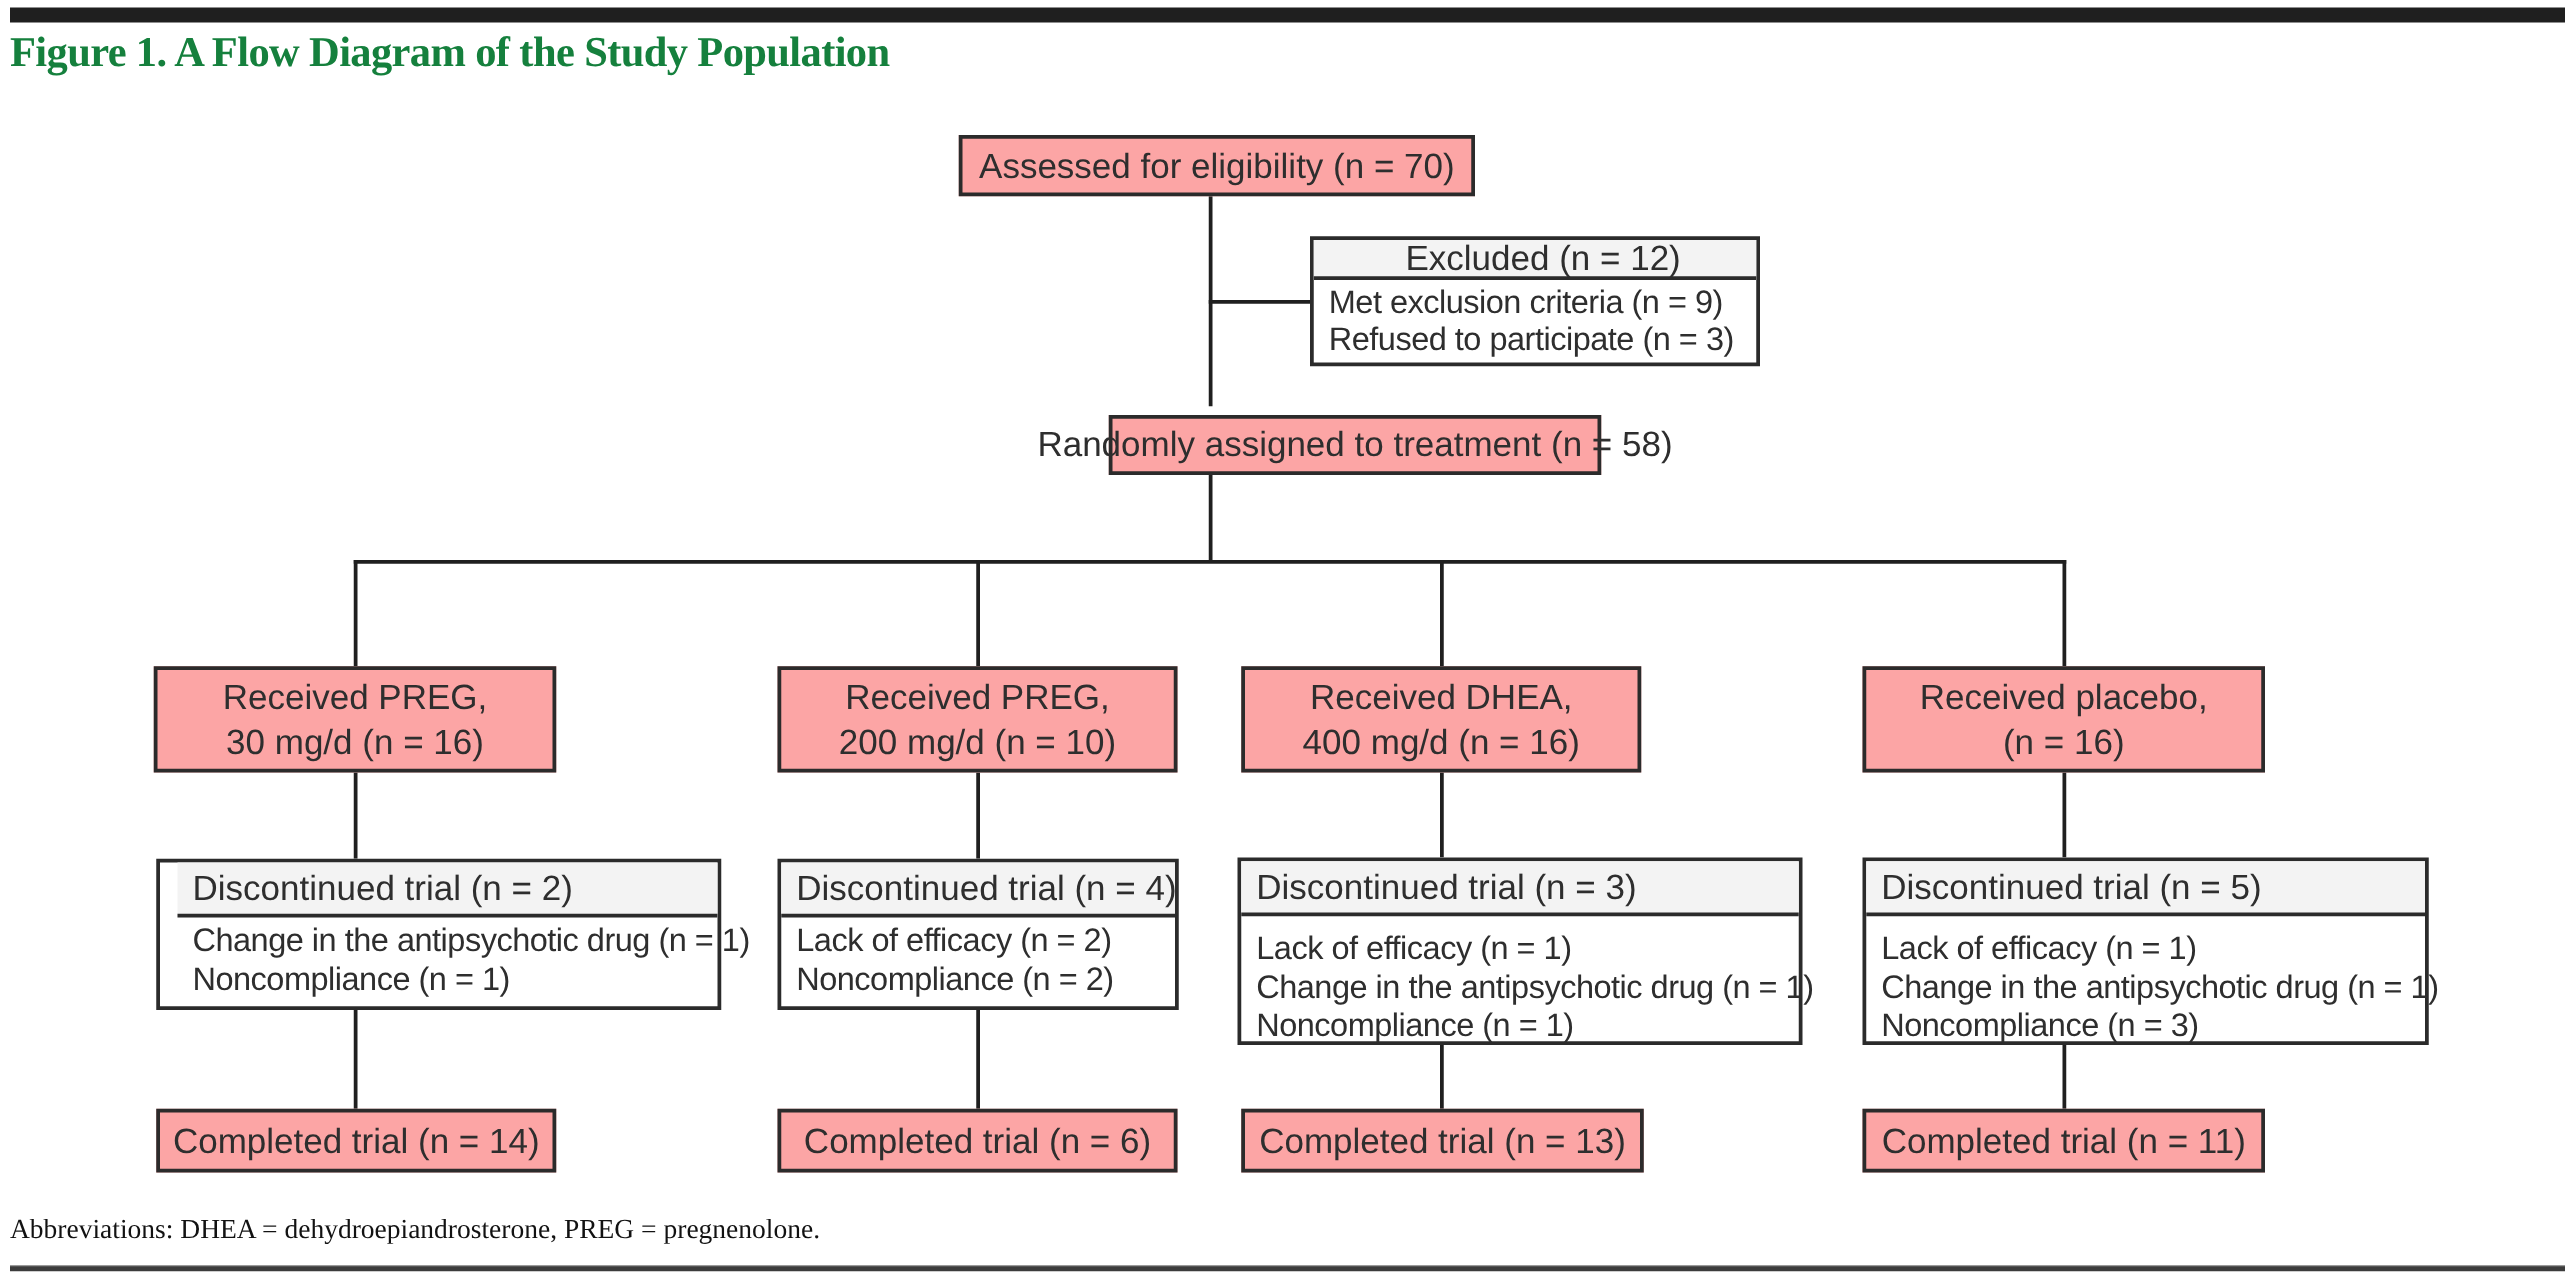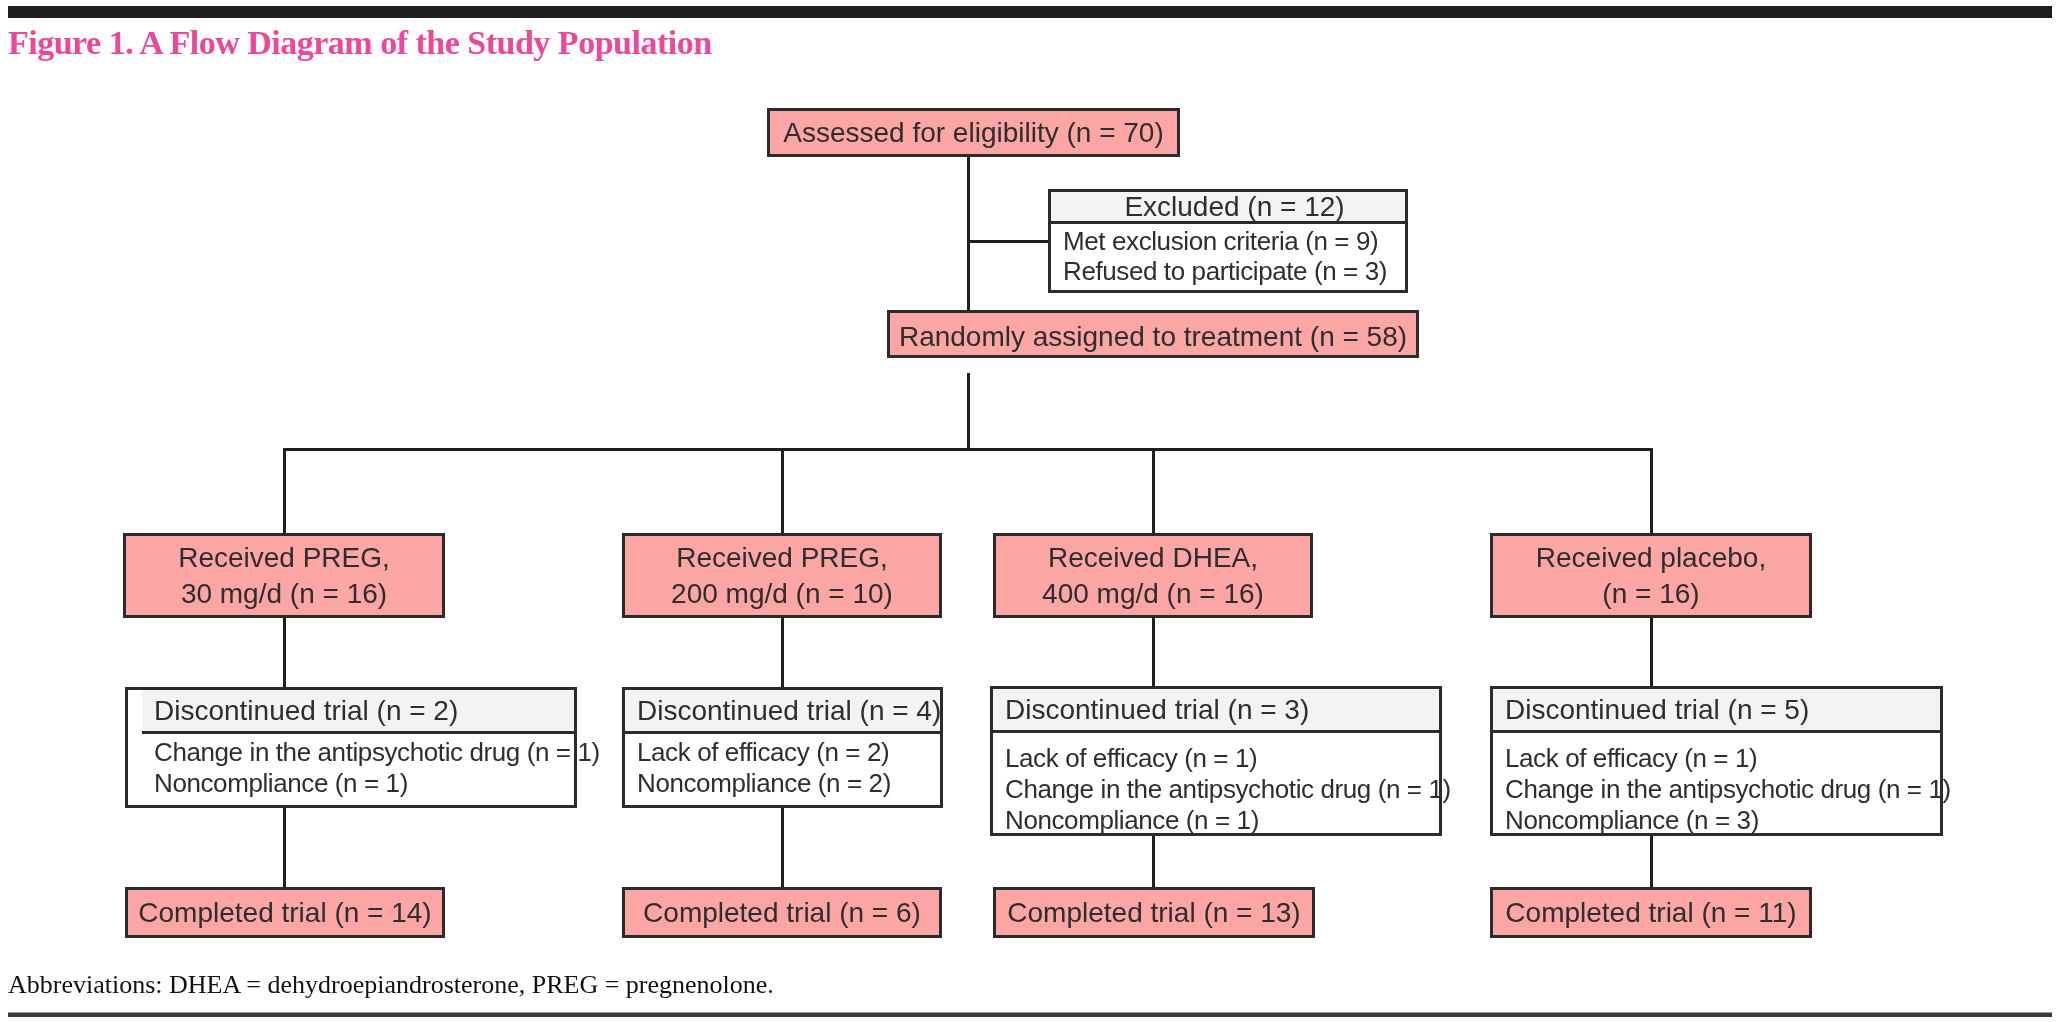--- a/index.html
+++ b/index.html
@@ -5,25 +5,25 @@
   * { margin:0; padding:0; box-sizing:border-box; }
   html,body { background:#ffffff; }
   .canvas {
     position:relative; width:2060px; height:1022px; background:#ffffff;
     font-family:"Liberation Sans", sans-serif; color:#2e2e2e; overflow:hidden;
   }
   .top-rule { position:absolute; left:8px; top:6px; width:2044px; height:12px; background:#1f1f1f; }
   .bottom-rule { position:absolute; left:8px; top:1012px; width:2044px; height:5px; background:#3c3c3c; border-top:1px solid #9a9a9a; }
   .fig-title {
     position:absolute; left:8px; top:24px; font-family:"Liberation Serif", serif;
-    font-weight:700; font-size:34px; color:#ec4899; letter-spacing:-0.5px; white-space:nowrap;
+    font-weight:700; font-size:34px; color:#15803d; letter-spacing:-0.5px; white-space:nowrap;
   }
   .footnote {
     position:absolute; left:8px; top:970px; font-family:"Liberation Serif", serif;
-    font-size:26px; color:#121212; white-space:nowrap;
+    font-size:22px; color:#121212; white-space:nowrap;
   }
   
   .vl, .hl { position:absolute; background:#1f1f1f; }
   .vl { width:3px; }
   .hl { height:3px; }
   
   .box {
     position:absolute; background:#fca5a5; border:3px solid #2b2b2b;
     display:flex; flex-direction:column; align-items:center; justify-content:center;
     font-size:28px; text-align:center; line-height:36px; white-space:nowrap;
@@ -76,21 +76,21 @@
   </div>
 
   <div class="sbox excl" style="left:1048px; top:189px; width:360px; height:104px;">
     <div class="hd hd-center">Excluded (n = 12)</div>
     <div class="bd">
       <div class="bd-line">Met exclusion criteria (n = 9)</div>
       <div class="bd-line">Refused to participate (n = 3)</div>
     </div>
   </div>
 
-  <div class="box" style="left:887px; top:310px; width:532px; height:48px;justify-content:flex-end;">
+  <div class="box" style="left:887px; top:332px; width:394px; height:48px;">
     <span>Randomly assigned to treatment (n = 58)</span>
   </div>
 
   <div class="box" style="left:123px; top:533px; width:322px; height:85px;">
     <span>Received PREG,</span>
     <span>30 mg/d (n = 16)</span>
   </div>
   <div class="sbox disc disc2" style="left:125px; top:687px; width:452px; height:121px;padding-left:14px;">
     <div class="hd hd-left">Discontinued trial (n = 2)</div>
     <div class="bd">

